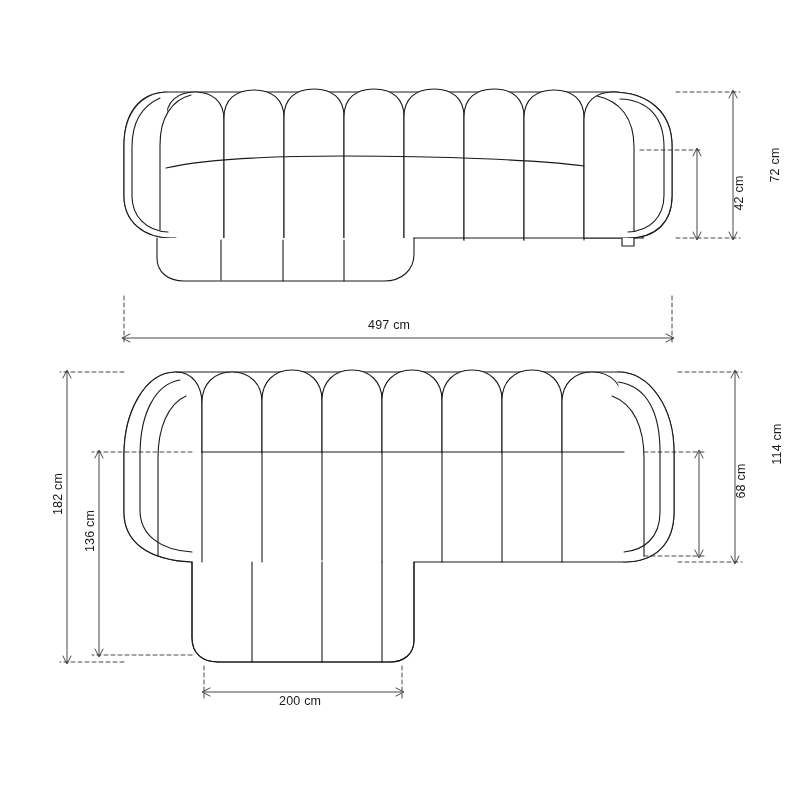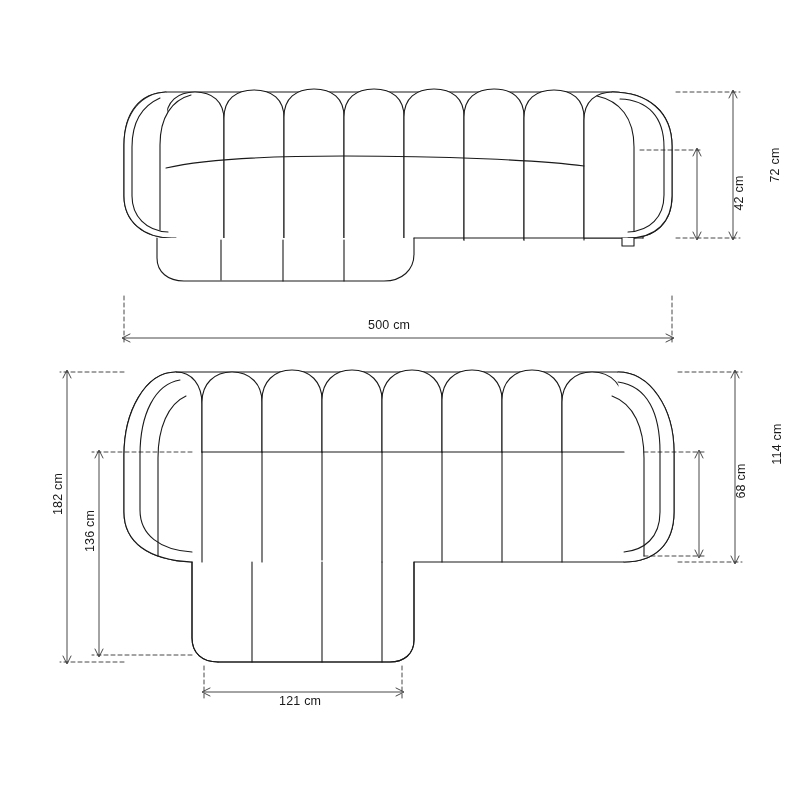--- a/index.html
+++ b/index.html
@@ -200,25 +200,25 @@
         <path d="M396,688 L404,692 L396,696"></path>
       </g>
 
     </g>
   </svg>
 
   <div class="dim-label vert rot-ccw" style="left:745px; top:158px; width:60px; text-align:center;">72 cm</div>
 
   <div class="dim-label vert rot-ccw" style="left:709px; top:186px; width:60px; text-align:center;">42 cm</div>
 
-  <div class="dim-label" style="left:368px; top:318px;">500 cm</div>
+  <div class="dim-label" style="left:368px; top:318px;">497 cm</div>
 
   <div class="dim-label vert rot-ccw" style="left:28px; top:487px; width:60px; text-align:center;">182 cm</div>
 
   <div class="dim-label vert rot-ccw" style="left:60px; top:524px; width:60px; text-align:center;">136 cm</div>
 
   <div class="dim-label vert rot-ccw" style="left:747px; top:437px; width:60px; text-align:center;">114 cm</div>
 
   <div class="dim-label vert rot-ccw" style="left:711px; top:474px; width:60px; text-align:center;">68 cm</div>
 
-  <div class="dim-label" style="left:279px; top:694px;">121 cm</div>
+  <div class="dim-label" style="left:279px; top:694px;">200 cm</div>
 
 </div>
 
 </body></html>

